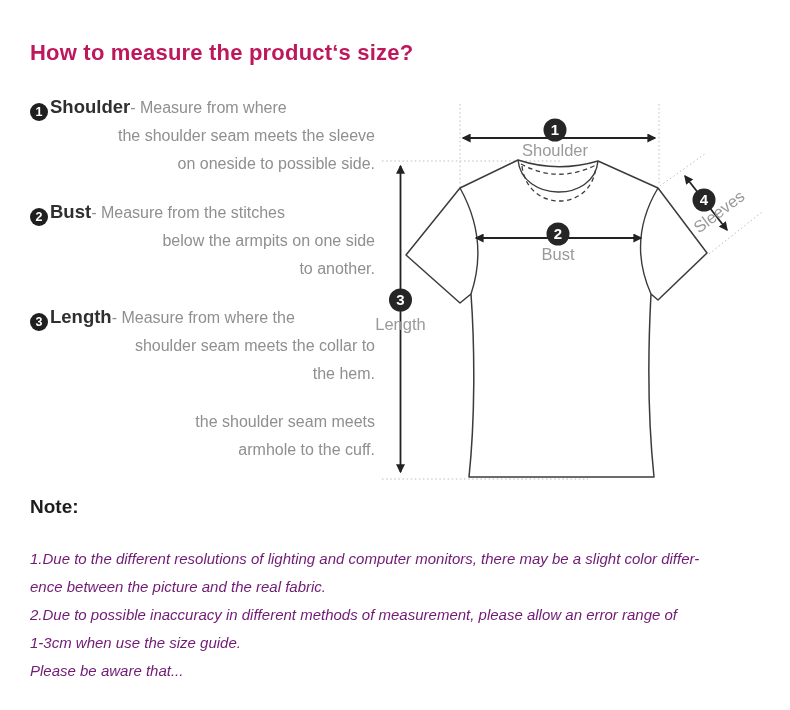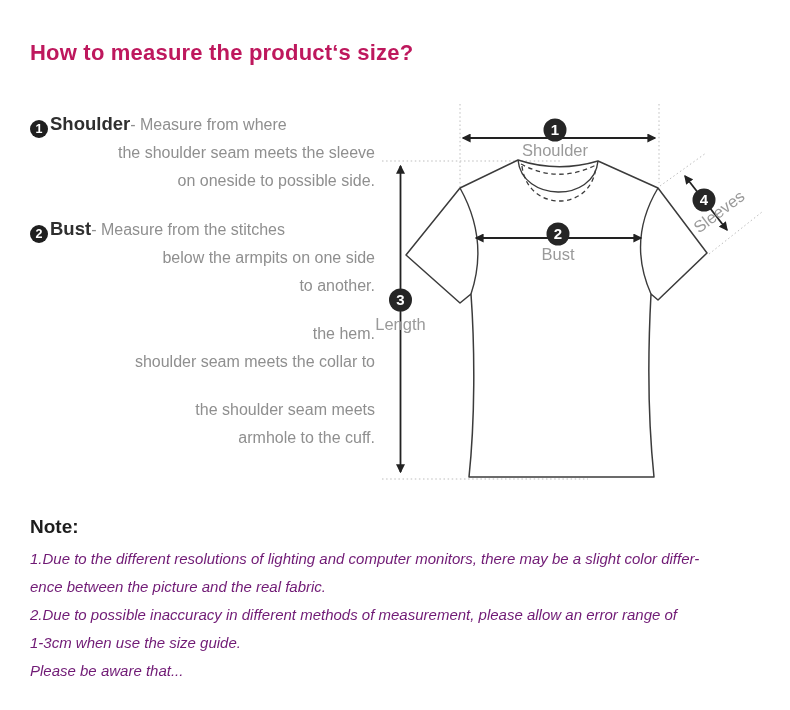--- a/index.html
+++ b/index.html
@@ -9,41 +9,41 @@
     font-family:"Liberation Sans", sans-serif;
     position:relative;
     overflow:hidden;
   }
   .page-title {
     position:absolute; left:30px; top:40px;
     font-size:22px; font-weight:700; color:#be185d;
     letter-spacing:0.2px;
   }
   .instructions {
-    position:absolute; left:30px; top:110px; width:345px;
+    position:absolute; left:30px; top:93px; width:345px;
   }
   .instr-item { margin-bottom:20px; }
   .instr-first { line-height:28px; white-space:nowrap; }
   .num-badge {
     display:inline-flex; width:18px; height:18px; border-radius:50%;
     background:#1f1f1f; color:#ffffff;
     font-size:12.5px; font-weight:700;
     align-items:center; justify-content:center;
     margin-right:2px; vertical-align:-3px;
   }
   .instr-term { font-size:18.5px; font-weight:700; color:#2f2f2f; }
   .instr-desc { font-size:16px; color:#8f8f8f; }
   .instr-cont {
     font-size:16px; color:#8f8f8f; line-height:28px; padding-left:22px;
     white-space:nowrap;
     text-align:right;
   }
   .diagram-wrap { position:absolute; left:370px; top:90px; }
   .note-heading {
-    position:absolute; left:30px; top:516px;
+    position:absolute; left:30px; top:496px;
     font-size:19px; font-weight:700; color:#1d1d1d;
   }
   .note-lines {
     position:absolute; left:30px; top:545px; width:750px;
     font-style:italic; font-size:15px; color:#701a75;
     line-height:28px;
   }
   .note-line { white-space:nowrap; }
   
   .dotted { stroke:#bdbdbd; stroke-width:1; stroke-dasharray:1.5 2.6; fill:none; }
@@ -78,22 +78,25 @@
 
   <div class="instr-item">
     <div class="instr-first">
       <span class="num-badge">2</span><span class="instr-term">Bust</span><span class="instr-desc">- Measure from the stitches</span>
     </div>
     <div class="instr-cont">below the armpits on one side</div>
     <div class="instr-cont">to another.</div>
   </div>
 
   <div class="instr-item">
+    <div class="instr-first">
+      <span class="num-badge">3</span><span class="instr-term">Length</span><span class="instr-desc">- Measure from where the</span>
+    </div>
+    <div class="instr-cont">shoulder seam meets the collar to</div>
     <div class="instr-cont">the hem.</div>
-    <div class="instr-cont">shoulder seam meets the collar to</div>
   </div>
 
   <div class="instr-item">
     <div class="instr-cont">the shoulder seam meets</div>
     <div class="instr-cont">armhole to the cuff.</div>
   </div>
 
 </div>
 
 <div class="diagram-wrap">

